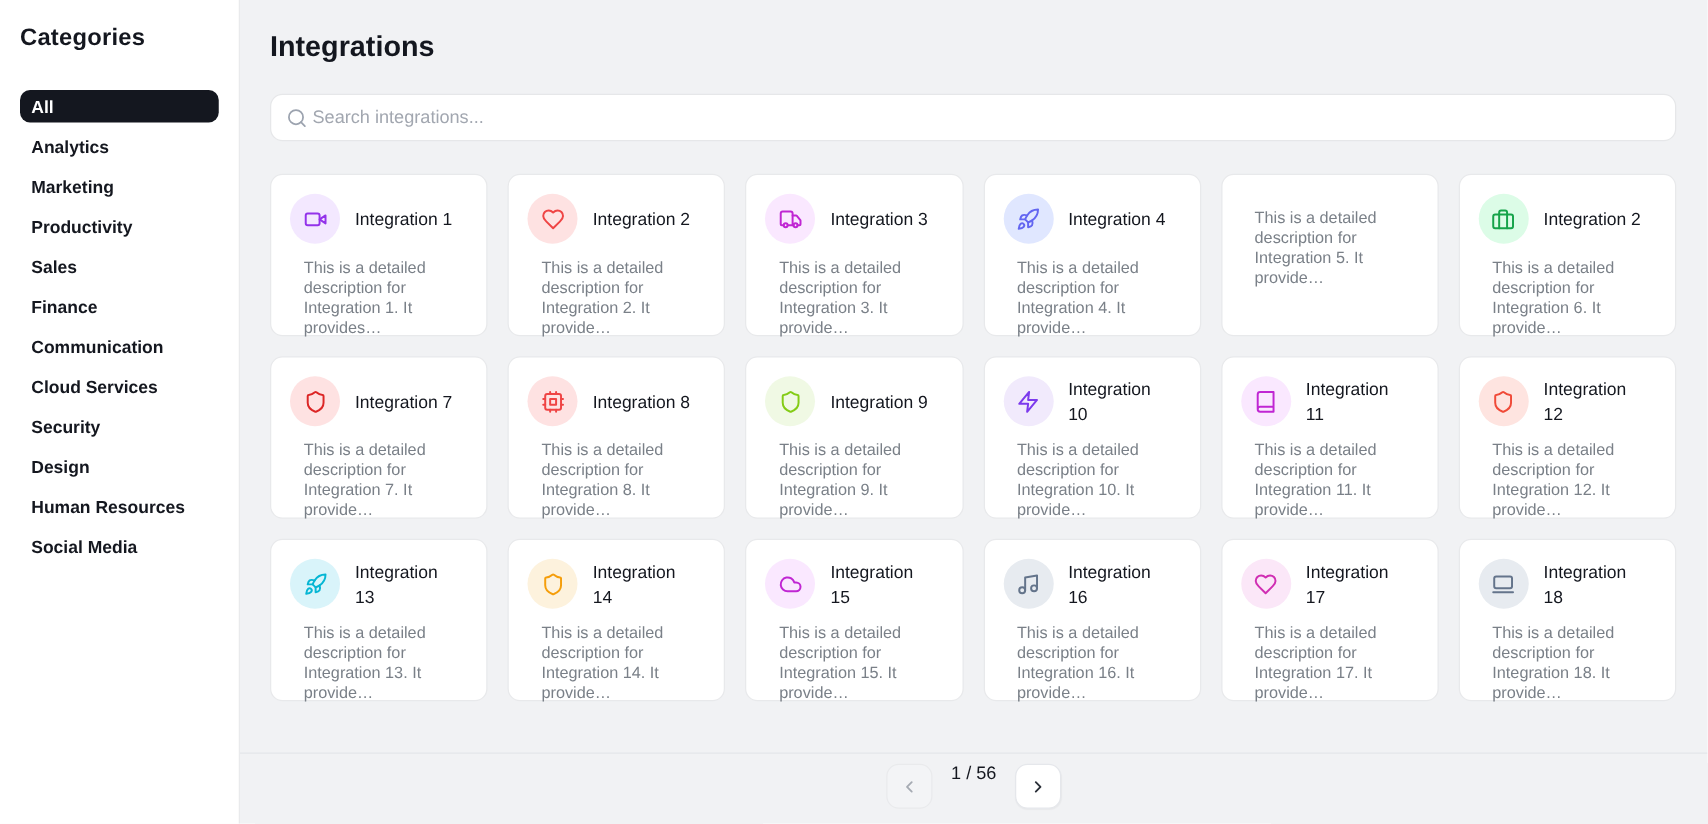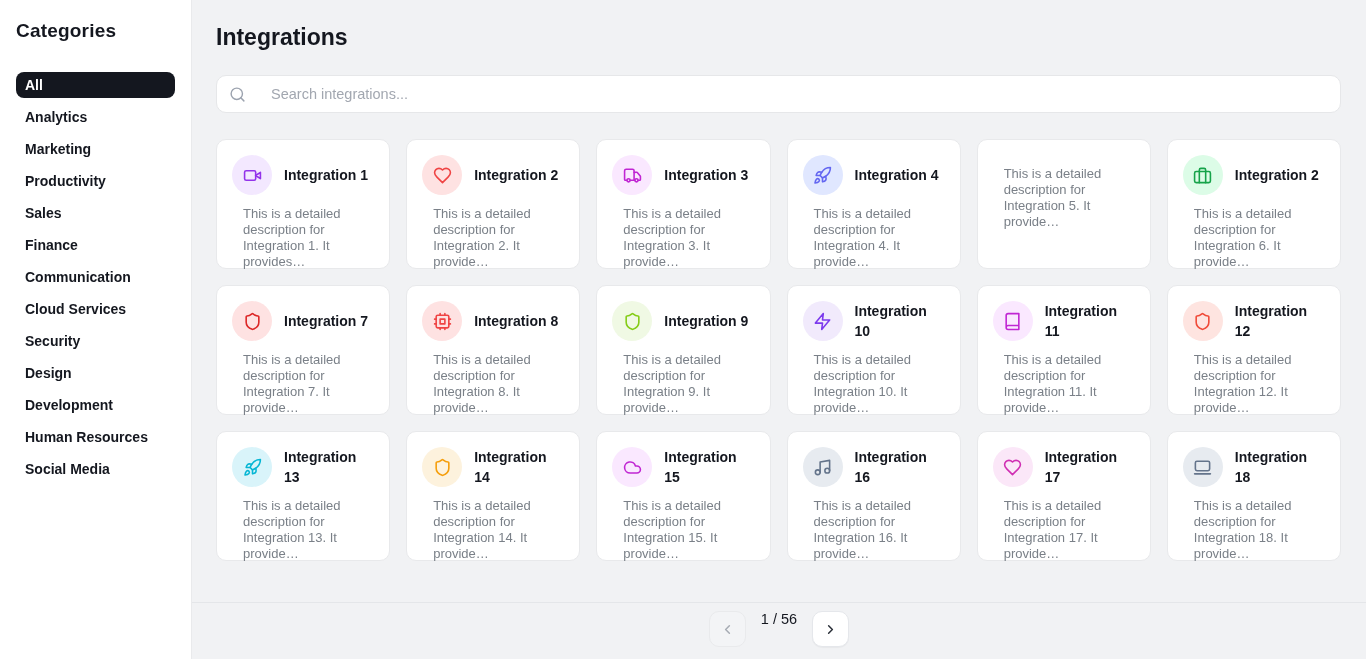--- a/index.html
+++ b/index.html
@@ -25,21 +25,21 @@
   
   .main {
     flex:1; background:#f1f2f4; padding:4px 25px 0 24px;
     display:flex; flex-direction:column; min-width:0;
   }
   .page-title { font-size:23px; font-weight:800; margin:20px 0 0; color:#14171f; }
 
   .search-box {
     margin-top:24px; height:38px; background:#ffffff;
     border:1px solid #e6e7e9; border-radius:10px;
-    display:flex; align-items:center; padding:0 12px; gap:23px;
+    display:flex; align-items:center; padding:0 12px; gap:2px;
   }
   .search-box svg { width:17px; height:17px; stroke:#9ca3af; flex-shrink:0; }
   .search-box input {
     border:none; outline:none; flex:1; font-size:14.5px; background:transparent;
     color:#333; font-family:"Liberation Sans", sans-serif;
   }
   .search-box input::placeholder { color:#a2a7b0; }
 
   .grid {
     margin-top:26px;
@@ -49,21 +49,21 @@
     background:#ffffff; border:1px solid #e8e9eb; border-radius:10px;
     padding:15px; height:130px; cursor:pointer;
   }
   .card-head { display:flex; align-items:center; gap:12px; height:40px; }
   .icon-circle {
     width:40px; height:40px; border-radius:50%; flex-shrink:0;
     display:flex; align-items:center; justify-content:center;
   }
   .icon-circle svg { width:19px; height:19px; display:block; }
   .card-title {
-    font-size:14px; font-weight:700; color:#14171f; line-height:20px;
+    font-size:14px; font-weight:400; color:#14171f; line-height:20px;
     white-space:pre-line;
   }
   .card-desc {
     margin-top:11px; font-size:13px; line-height:16px; color:#7a8088;
     white-space:pre-line;
     margin-left:11px;
   }
 
   
   .footer {
@@ -91,21 +91,20 @@
       <div class="nav-item active">All</div>
       <div class="nav-item">Analytics</div>
       <div class="nav-item">Marketing</div>
       <div class="nav-item">Productivity</div>
       <div class="nav-item">Sales</div>
       <div class="nav-item">Finance</div>
       <div class="nav-item">Communication</div>
       <div class="nav-item">Cloud Services</div>
       <div class="nav-item">Security</div>
       <div class="nav-item">Design</div>
-      <div class="nav-item">Development</div>
       <div class="nav-item">Human Resources</div>
       <div class="nav-item">Social Media</div>
     </nav>
 </aside>
 
 <main class="main">
   <h2 class="page-title">Integrations</h2>
 
   <div class="search-box">
     <svg viewBox="0 0 24 24" fill="none" stroke-width="2" stroke-linecap="round" stroke-linejoin="round">

